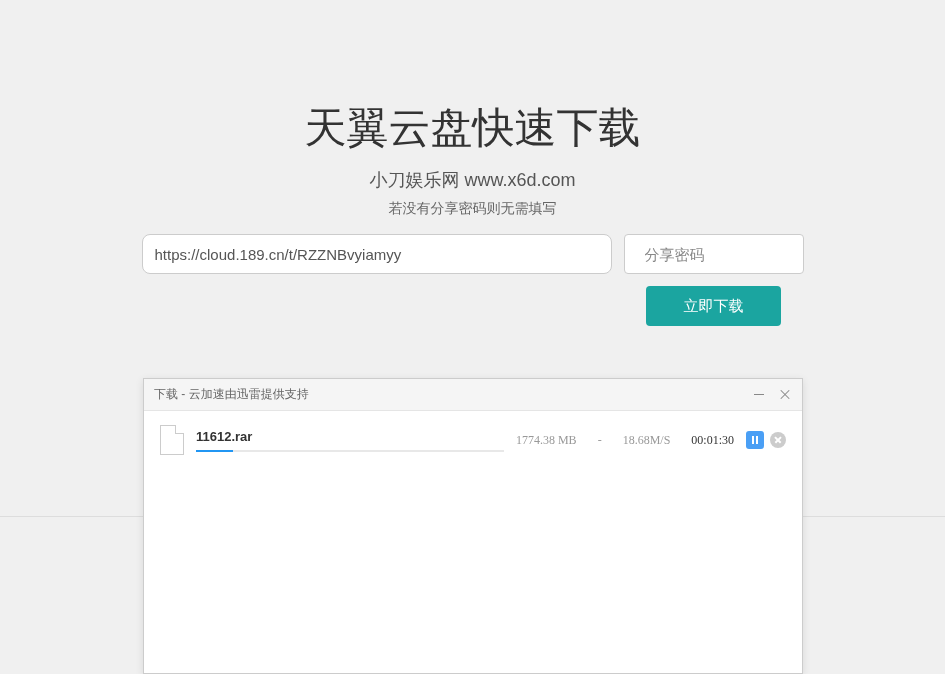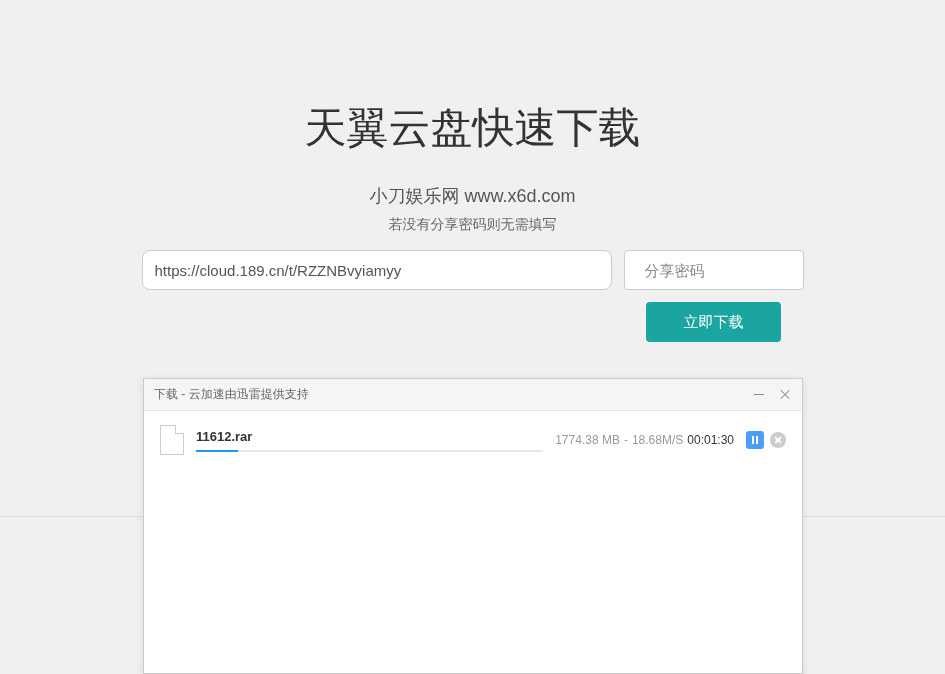--- a/index.html
+++ b/index.html
@@ -17,21 +17,21 @@
     }
     .page-container {
       width: 100%;
       padding-top: 100px;
       text-align: center;
     }
     .main-title {
       font-size: 42px;
       font-weight: 300;
       color: #333;
-      margin-bottom: 28px;
+      margin-bottom: 12px;
       text-align: center;
     }
     .subtitle {
       font-size: 18px;
       color: #555;
       font-weight: 400;
       margin-bottom: 8px;
     }
     .hint-text {
       font-size: 14px;
@@ -193,22 +193,23 @@
     .progress-fill {
       height: 100%;
       width: 12%;
       background: #2196f3;
     }
     .download-stats {
       font-size: 12px;
       color: #999;
       display: flex;
       align-items: center;
-      gap: 4px;
+      gap: 21px;
       white-space: nowrap;
+      font-family: Liberation Serif, serif;
     }
     .time-remaining {
       color: #333;
       font-weight: 500;
     }
     .item-controls {
       display: flex;
       gap: 6px;
       align-items: center;
     }

